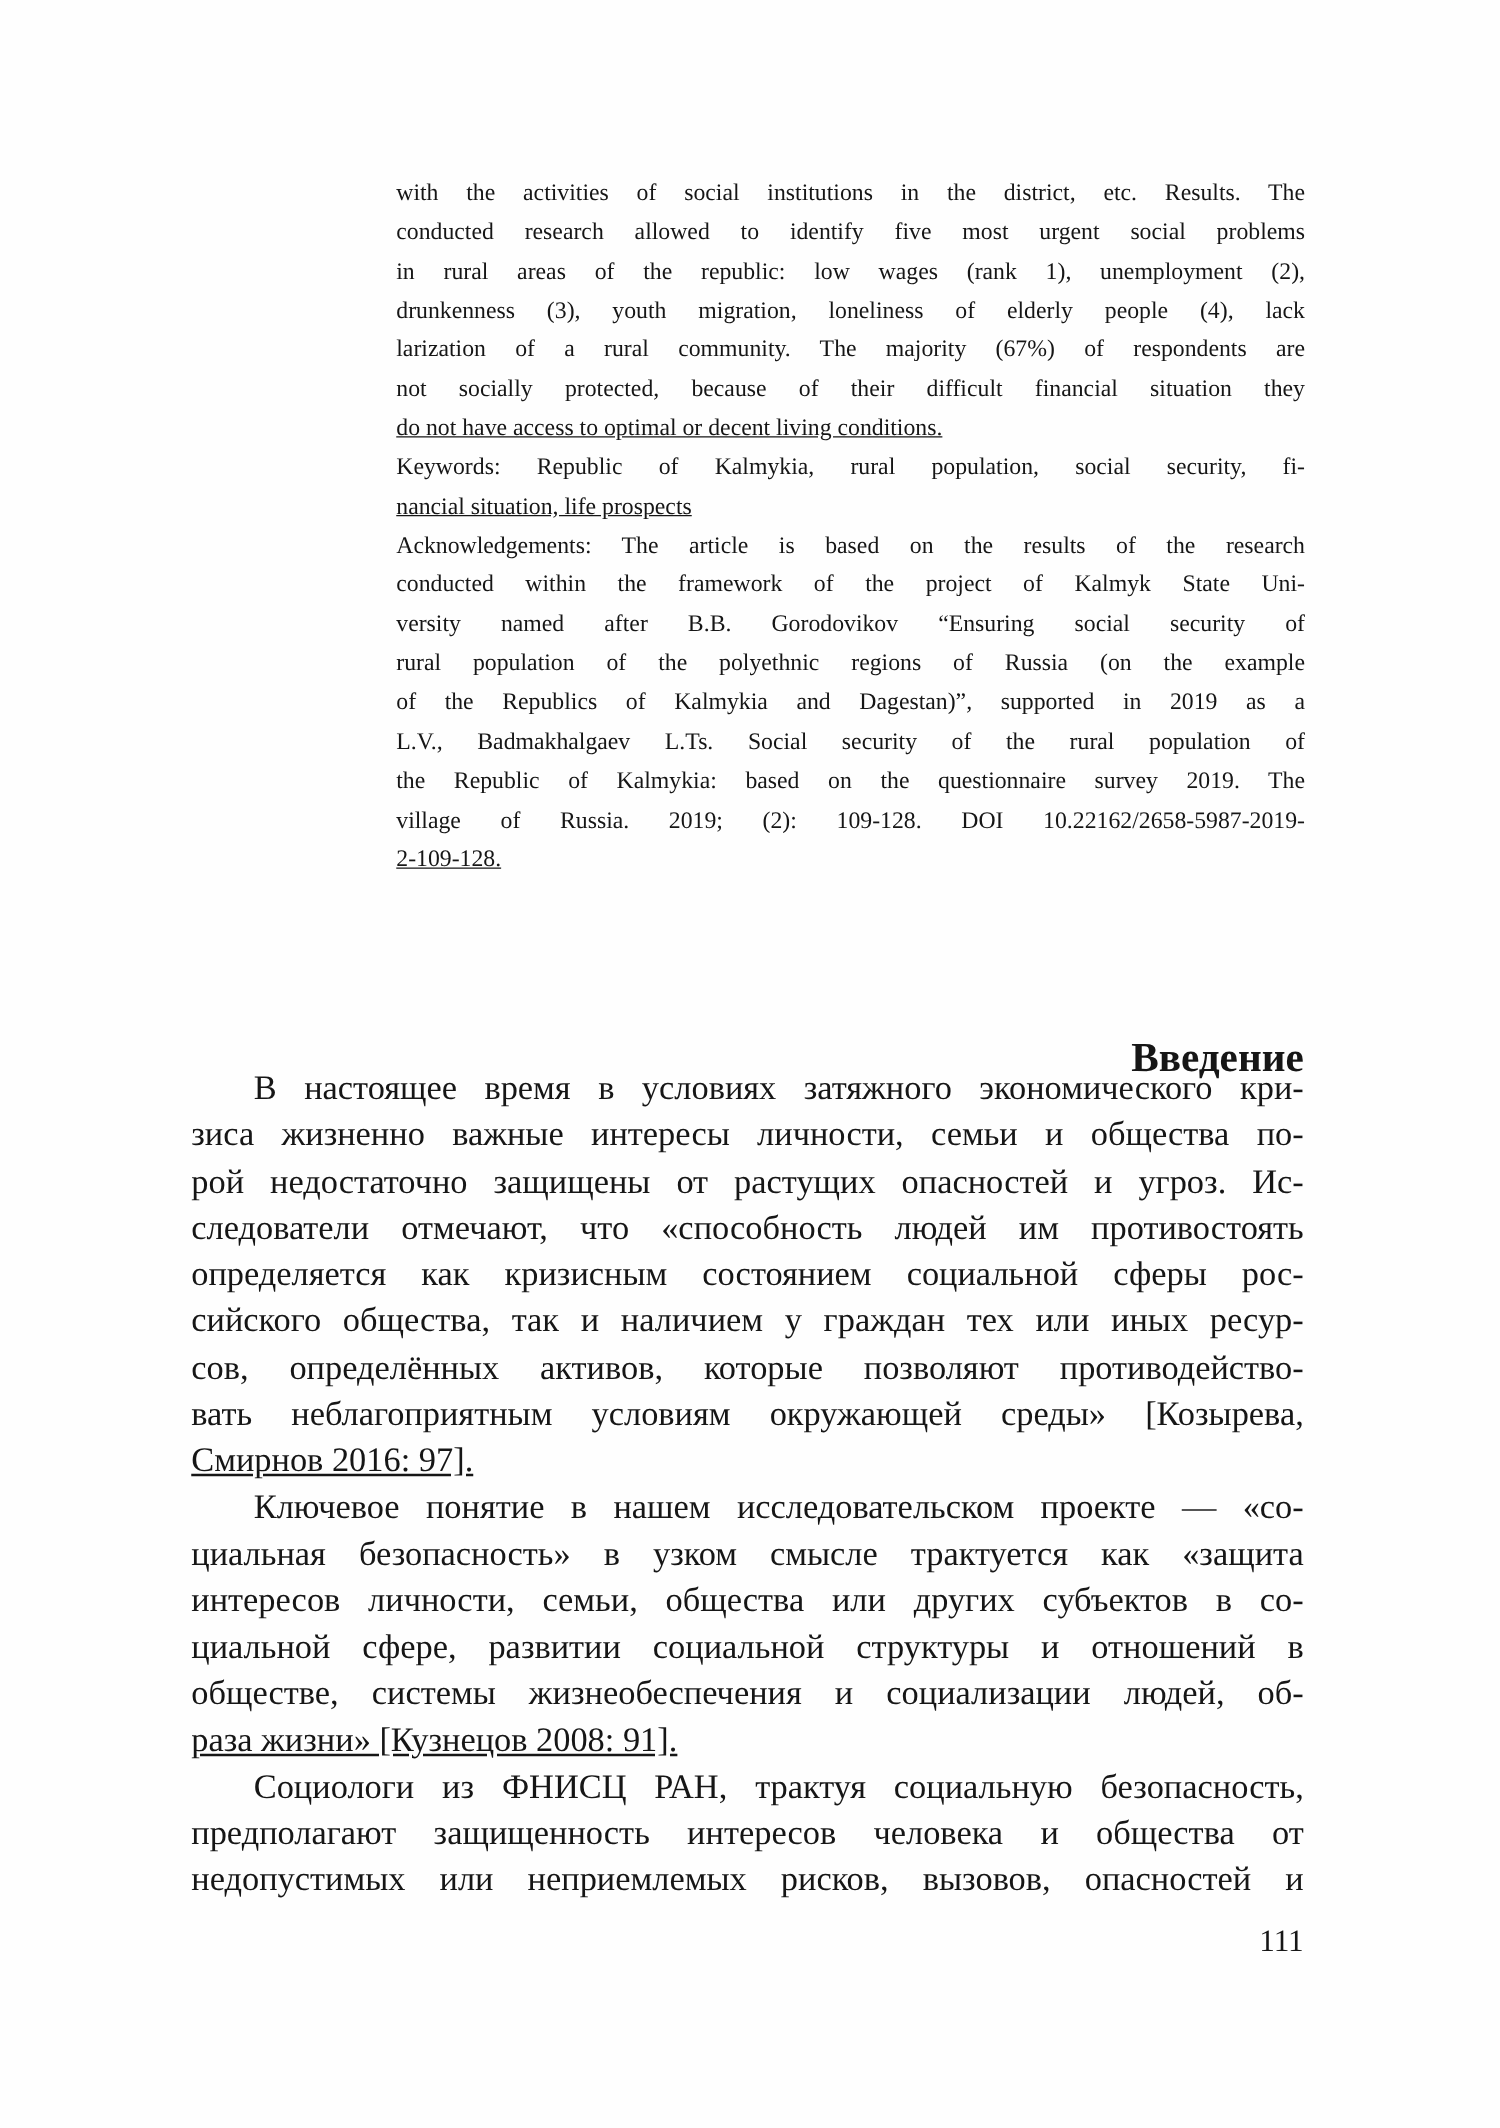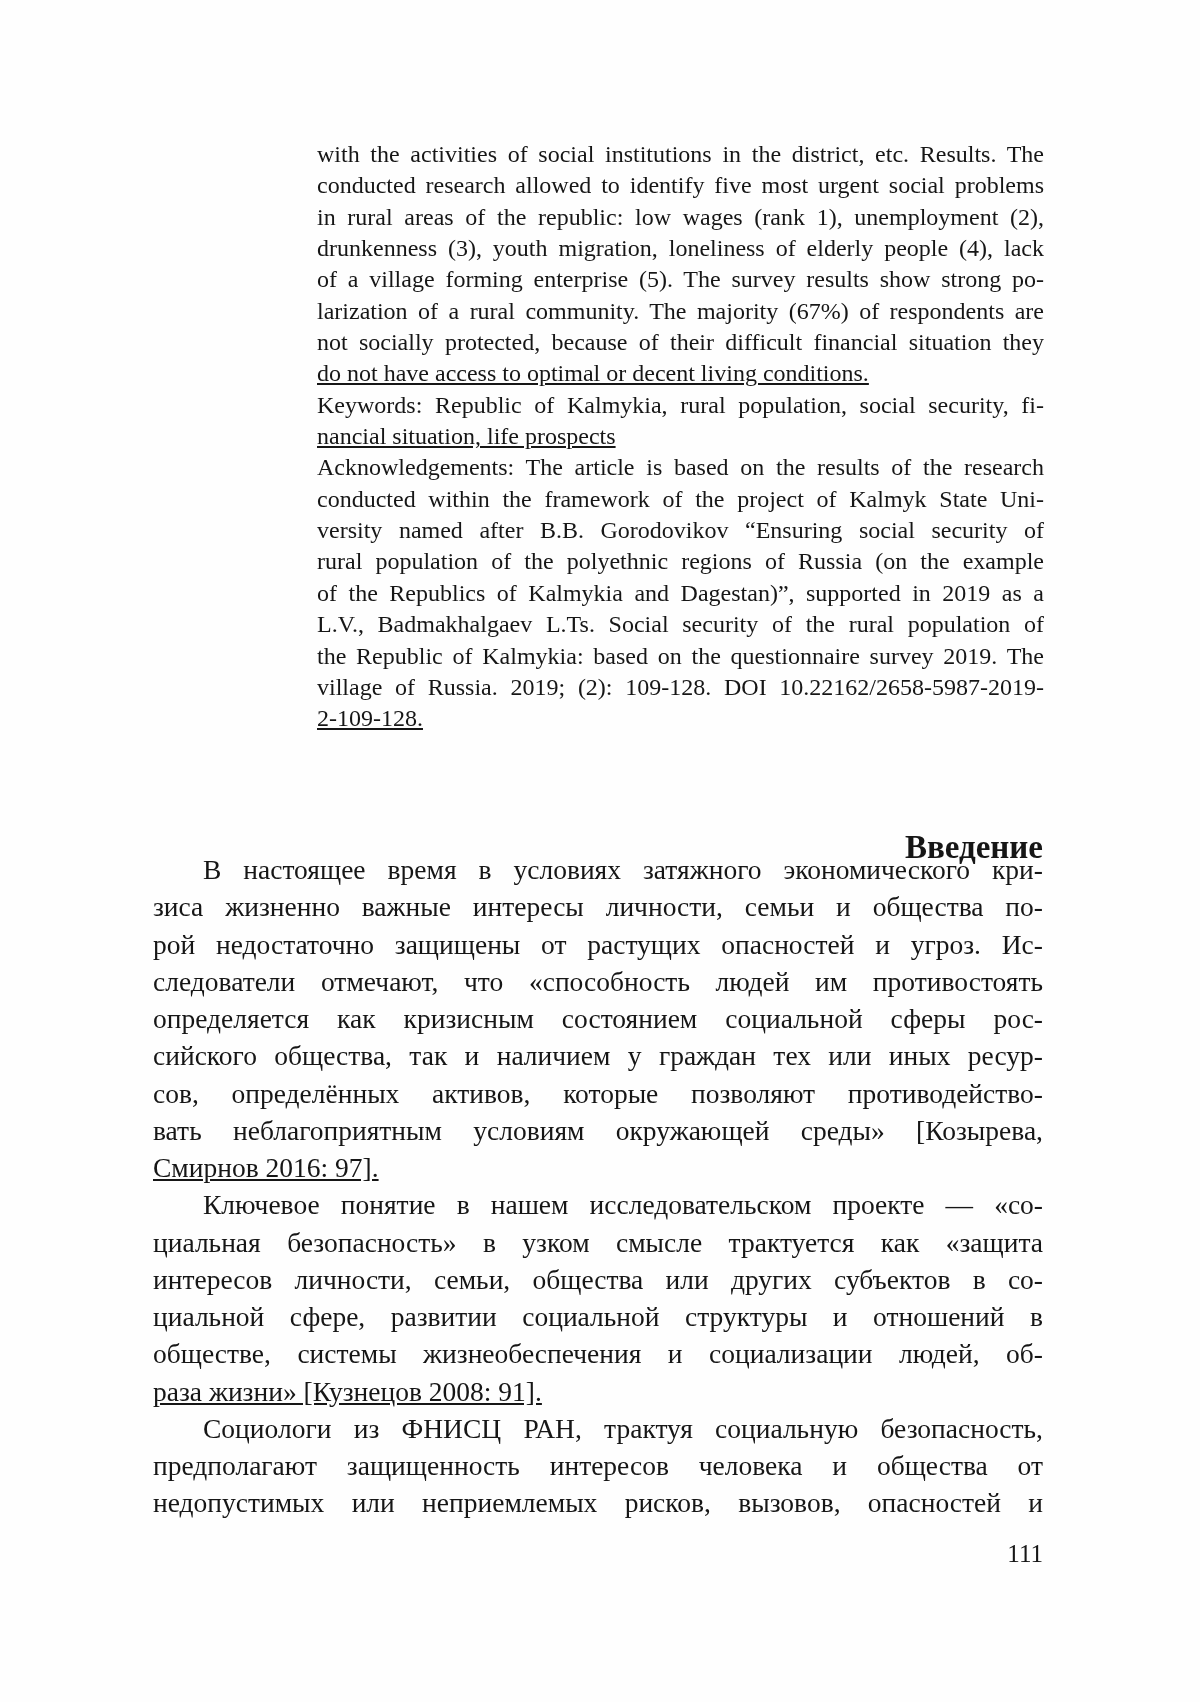--- a/index.html
+++ b/index.html
@@ -11,21 +11,21 @@
     color: #161616;
     font-family: "Liberation Serif", "DejaVu Serif", serif;
     overflow: hidden;
   }
   
   .abstract {
     position: absolute;
     left: 317px;
     top: 139px;
     width: 727px;
-    font-size: 24px;
+    font-size: 19px;
     line-height: 31.35px;
   }
   
   .intro-heading {
     position: absolute;
     left: 153px;
     top: 802px;
     width: 890px;
     text-align: right;
     font-size: 33px;
@@ -65,21 +65,20 @@
 </style>
 </head>
 <body>
 
 <div class="page">
   <section class="abstract">
       <div class="line"><span>with the activities of social institutions in the district, etc. Results. The</span></div>
       <div class="line"><span>conducted research allowed to identify five most urgent social problems</span></div>
       <div class="line"><span>in rural areas of the republic: low wages (rank 1), unemployment (2),</span></div>
       <div class="line"><span>drunkenness (3), youth migration, loneliness of elderly people (4), lack</span></div>
-      <div class="line"><span>of a village forming enterprise (5). The survey results show strong po-</span></div>
       <div class="line"><span>larization of a rural community. The majority (67%) of respondents are</span></div>
       <div class="line"><span>not socially protected, because of their difficult financial situation they</span></div>
       <div class="line end"><span>do not have access to optimal or decent living conditions.</span></div>
       <div class="line"><span class="b">Keywords</span><span>: Republic of Kalmykia, rural population, social security, fi-</span></div>
       <div class="line end"><span>nancial situation, life prospects</span></div>
       <div class="line"><span class="b">Acknowledgements:</span><span> The article is based on the results of the research</span></div>
       <div class="line"><span>conducted within the framework of the project of Kalmyk State Uni-</span></div>
       <div class="line"><span>versity named after B.B. Gorodovikov “Ensuring social security of</span></div>
       <div class="line"><span>rural population of the polyethnic regions of Russia (on the example</span></div>
       <div class="line"><span>of the Republics of Kalmykia and Dagestan)”, supported in 2019 as a</span></div>

